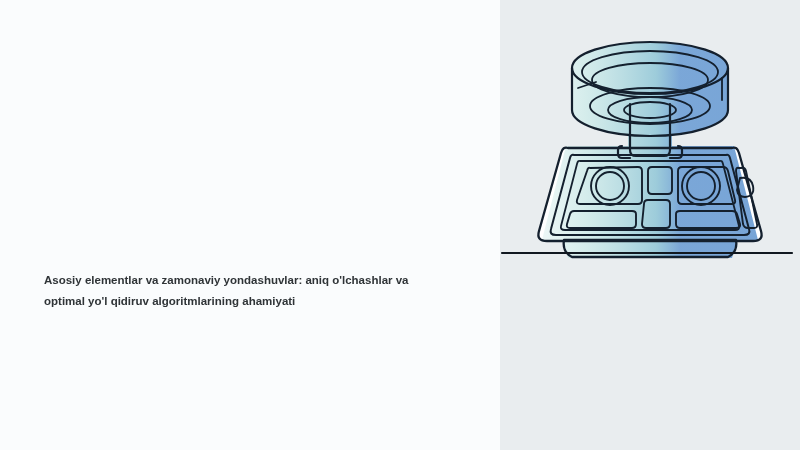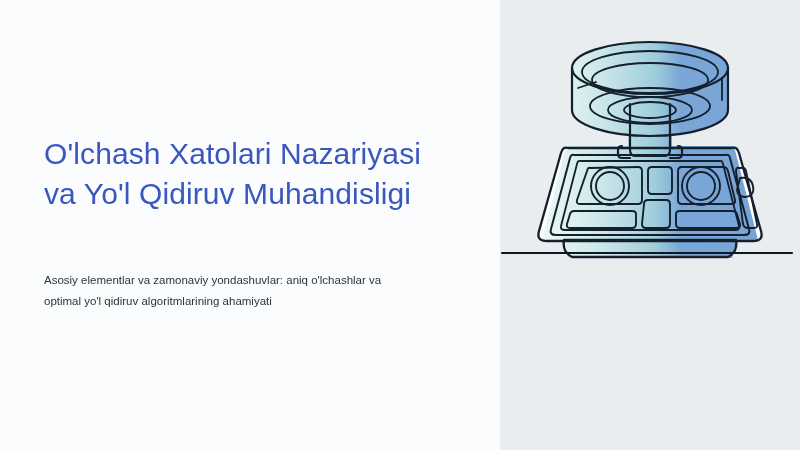--- a/index.html
+++ b/index.html
@@ -38,21 +38,21 @@
     letter-spacing: 0.1px;
     white-space: pre-line;
   }
   .subtitle {
     position: absolute;
     left: 44px;
     top: 270px;
     width: 400px;
     font-size: 11.5px;
     line-height: 1.85;
-    font-weight: 400;
+    font-weight: 700;
     color: #2f3437;
     white-space: pre-line;
   }
   
   .right-panel {
     position: absolute;
     left: 500px;
     top: 0;
     width: 300px;
     height: 450px;
@@ -66,22 +66,20 @@
     height: 450px;
     display: block;
   }
 </style>
 </head>
 <body>
 
 <div class="slide">
 
   <div class="left-panel">
-    <div class="title">O'lchash Xatolari Nazariyasi
-va Yo'l Qidiruv Muhandisligi</div>
     <div class="subtitle">Asosiy elementlar va zamonaviy yondashuvlar: aniq o'lchashlar va
 optimal yo'l qidiruv algoritmlarining ahamiyati</div>
   </div>
 
   <div class="right-panel">
     <svg class="illustration" viewBox="0 0 300 450" xmlns="http://www.w3.org/2000/svg">
       <defs>
         <linearGradient id="wash" x1="0" y1="0" x2="1" y2="0">
           <stop offset="0.00" stop-color="#bfe3e0" stop-opacity="0.00"></stop>
           <stop offset="0.28" stop-color="#b4dedc" stop-opacity="0.55"></stop>

